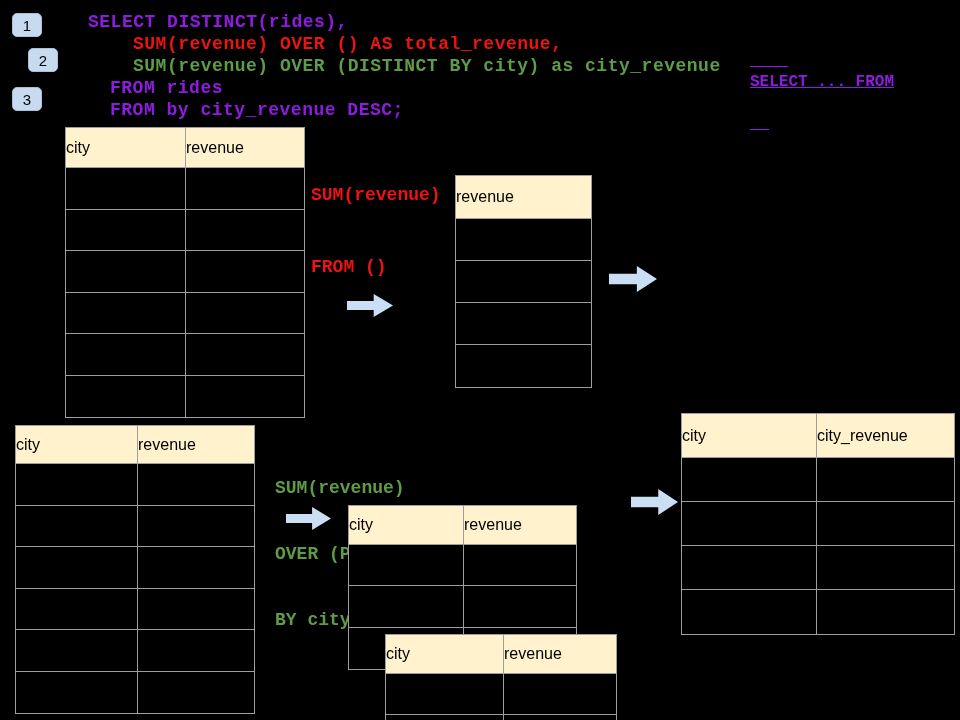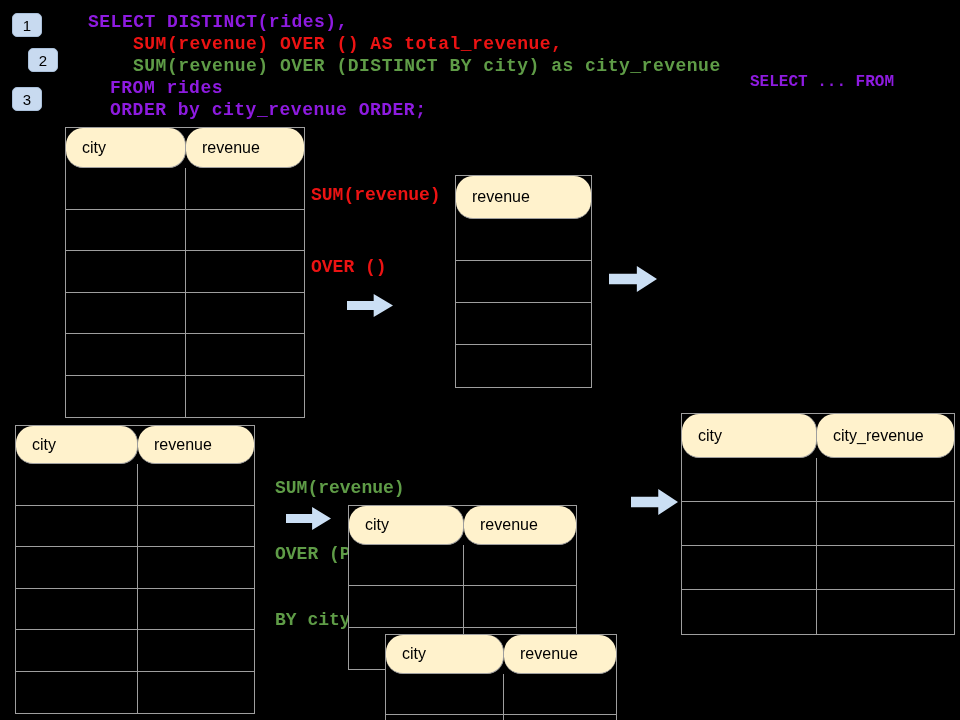--- a/index.html
+++ b/index.html
@@ -39,24 +39,23 @@
   #badge3{left:12px;top:87px}
   
   .tbl{
     position:absolute;border:1px solid var(--grid,#9e9e9e);
     background:#000;box-sizing:border-box;
   }
   .thead,.tr{display:grid}
   .th{
     background:var(--header-fill,#FFF2CC);color:var(--header-text,#000);
     font:16px "Liberation Sans",sans-serif;
-    display:flex;align-items:center;padding-left:16px;box-sizing:border-box;
+    display:flex;align-items:center;padding-left:0;box-sizing:border-box;
     border-right:1px solid var(--grid,#9e9e9e);
     border-bottom:1px solid var(--grid,#9e9e9e);
-    border-radius:17px;
   }
   .td{
     border-right:1px solid var(--grid,#9e9e9e);
     border-bottom:1px solid var(--grid,#9e9e9e);box-sizing:border-box;
   }
   .th:last-child,.td:last-child{border-right:none}
   .tr:last-child .td{border-bottom:none}
   #tbl-source-top{left:65px;top:127px;width:240px}
   #tbl-source-top .thead,#tbl-source-top .tr{grid-template-columns:120px 1fr}
   #tbl-source-top .thead{height:40px}
@@ -103,30 +102,30 @@
 
   <div class="badge" id="badge1">1</div>
   <div class="badge" id="badge2">2</div>
   <div class="badge" id="badge3">3</div>
 
   <div>
     <div class="sql-line" id="sl1" style="color: rgb(142, 27, 224);">SELECT DISTINCT(rides),</div>
     <div class="sql-line" id="sl2" style="color: rgb(236, 19, 19);">SUM(revenue) OVER () AS total_revenue,</div>
     <div class="sql-line" id="sl3" style="color: rgb(95, 156, 71);">SUM(revenue) OVER (DISTINCT BY city) as city_revenue</div>
     <div class="sql-line" id="sl4" style="color: rgb(142, 27, 224);">FROM rides</div>
-    <div class="sql-line" id="sl5" style="color: rgb(142, 27, 224);">ORDER by city_revenue ORDER;</div>
-  </div>
-
-  <div id="side-note" style="color: rgb(142, 27, 224);">
+    <div class="sql-line" id="sl5" style="color: rgb(142, 27, 224);">FROM by city_revenue DESC;</div>
+  </div>
+
+  <div id="side-note" style="color: rgb(142, 27, 224); text-decoration: underline;">
     <div>SELECT ... FROM</div>
   </div>
 
   <div class="annotation" id="ann-total" style="color: rgb(236, 19, 19);">
     <div>SUM(revenue)</div>
-    <div>OVER ()</div>
+    <div>FROM ()</div>
   </div>
 
   <div class="annotation" id="ann-partition" style="color: rgb(95, 156, 71);">
     <div>SUM(revenue)</div>
     <div>OVER (PARTITION</div>
     <div>BY city)</div>
   </div>
 
   <div class="tbl" id="tbl-source-top">
       <div class="thead">

